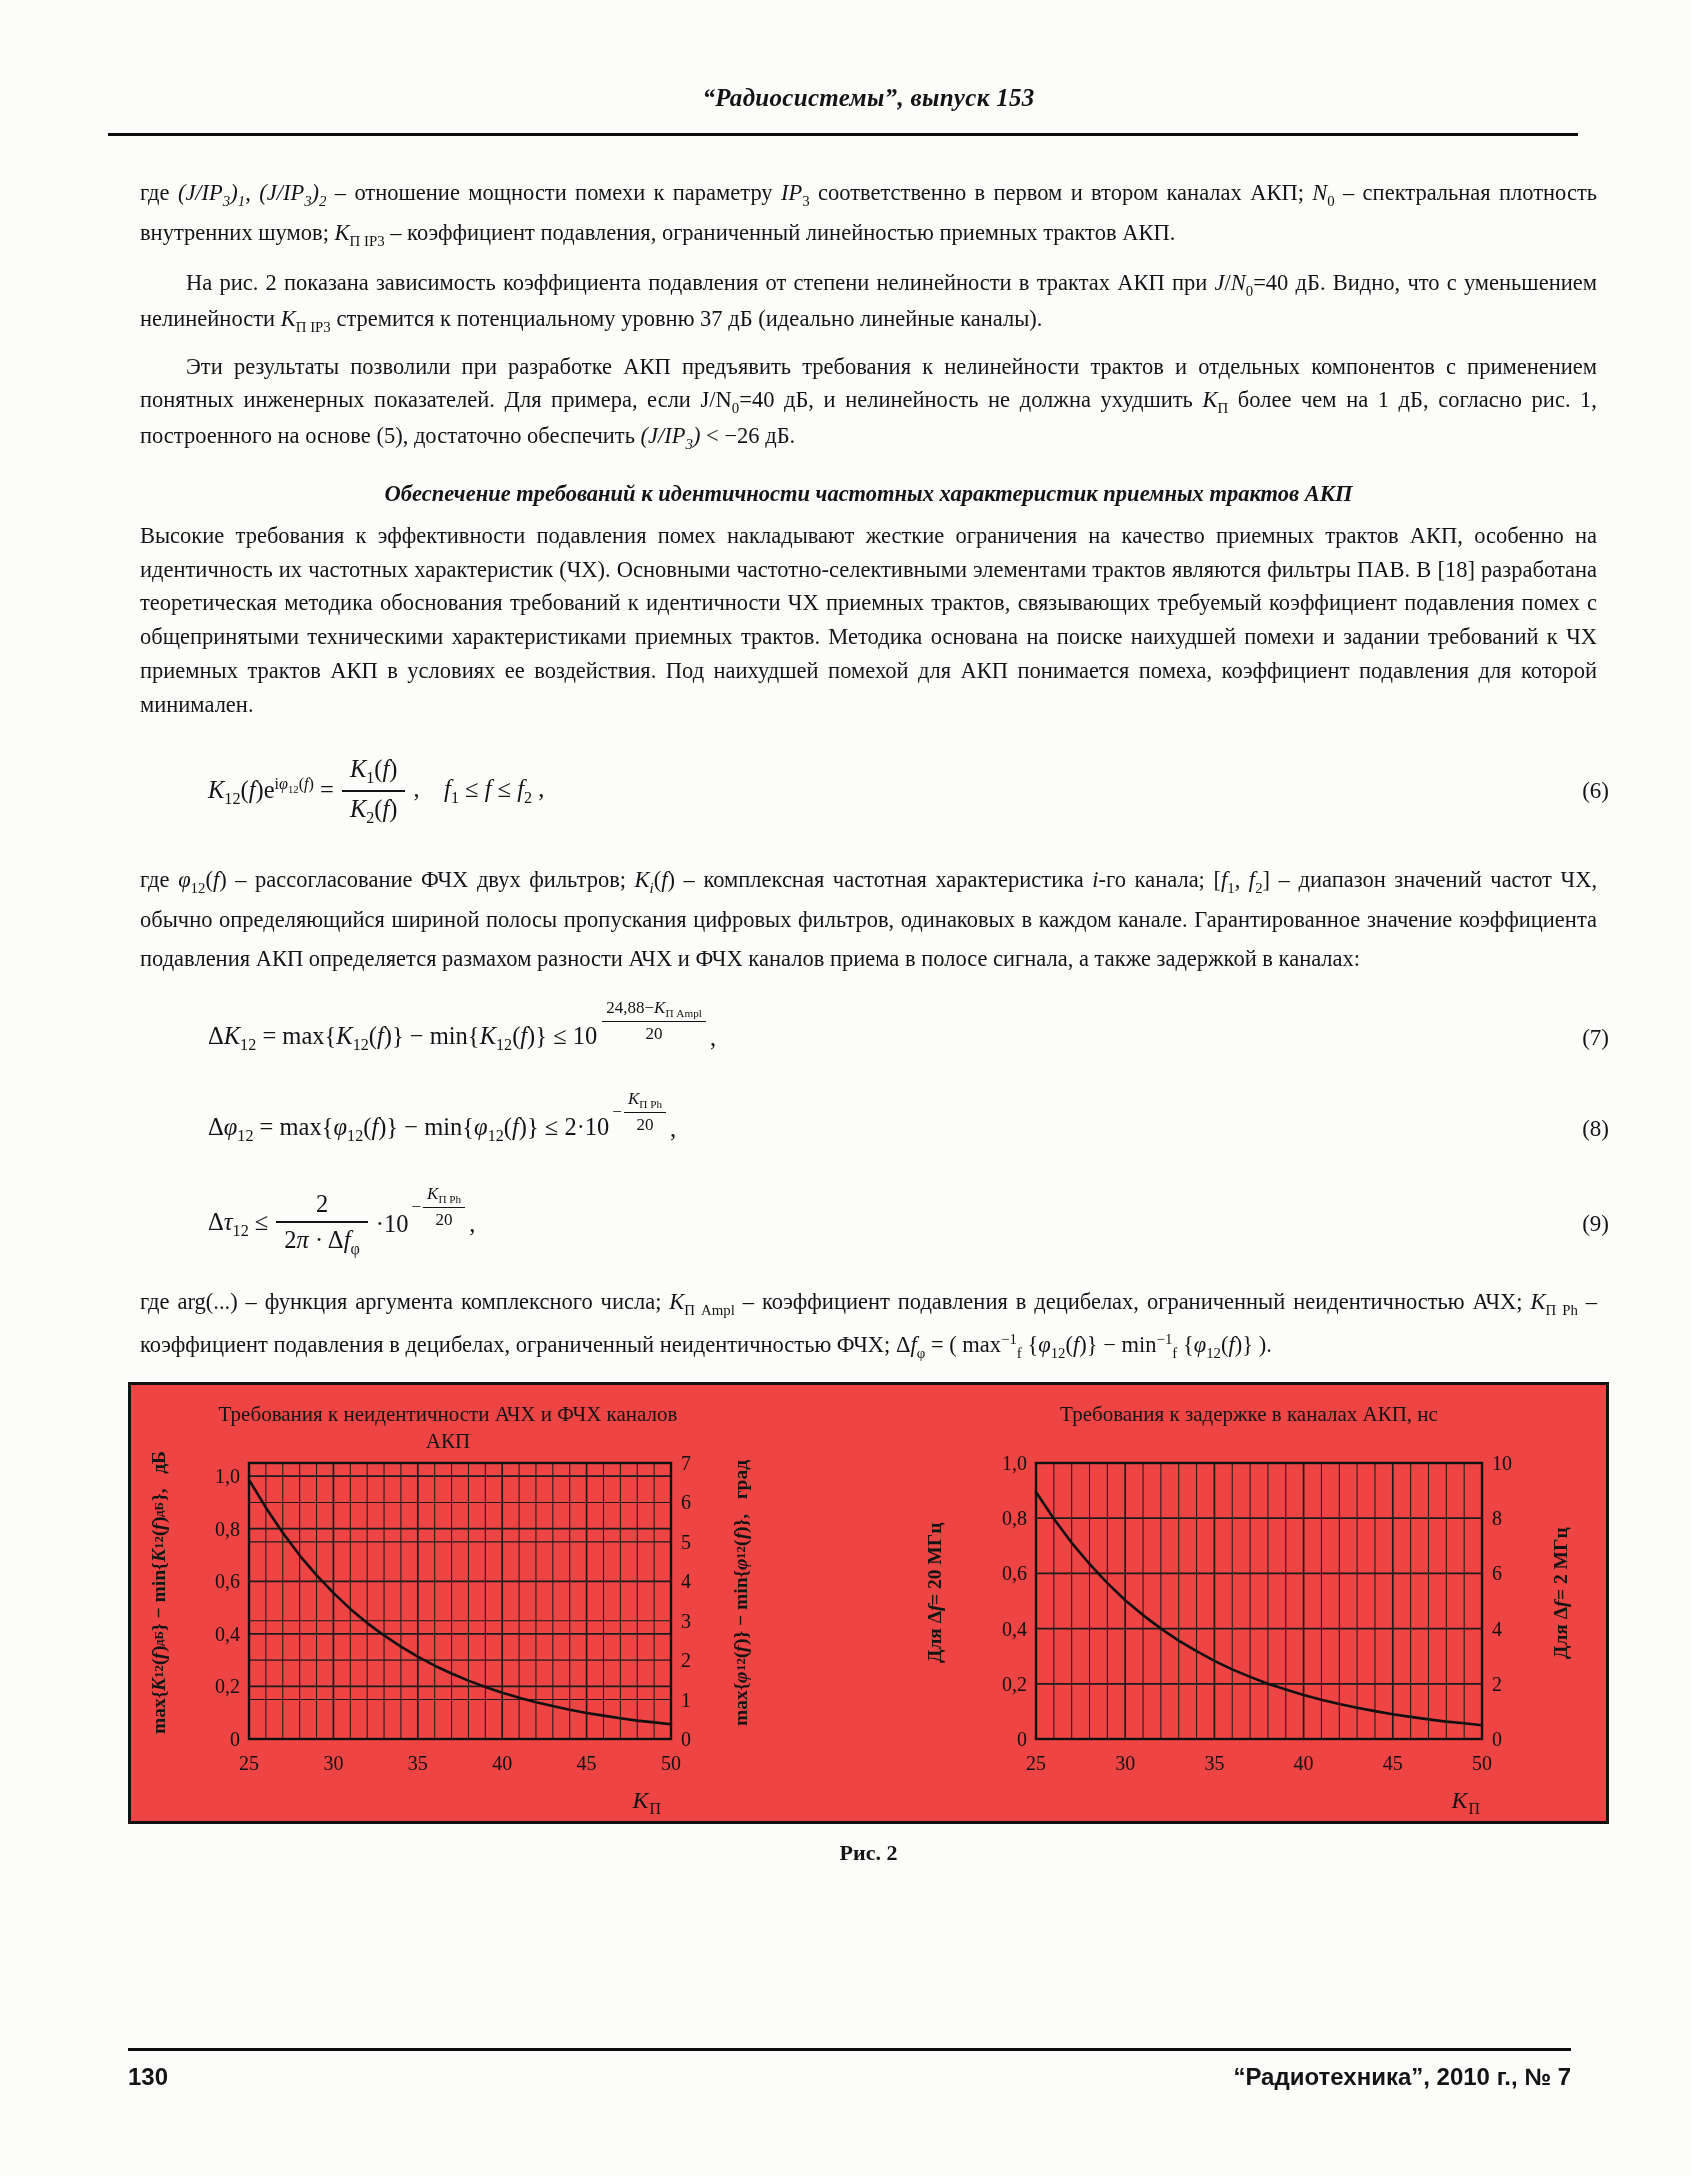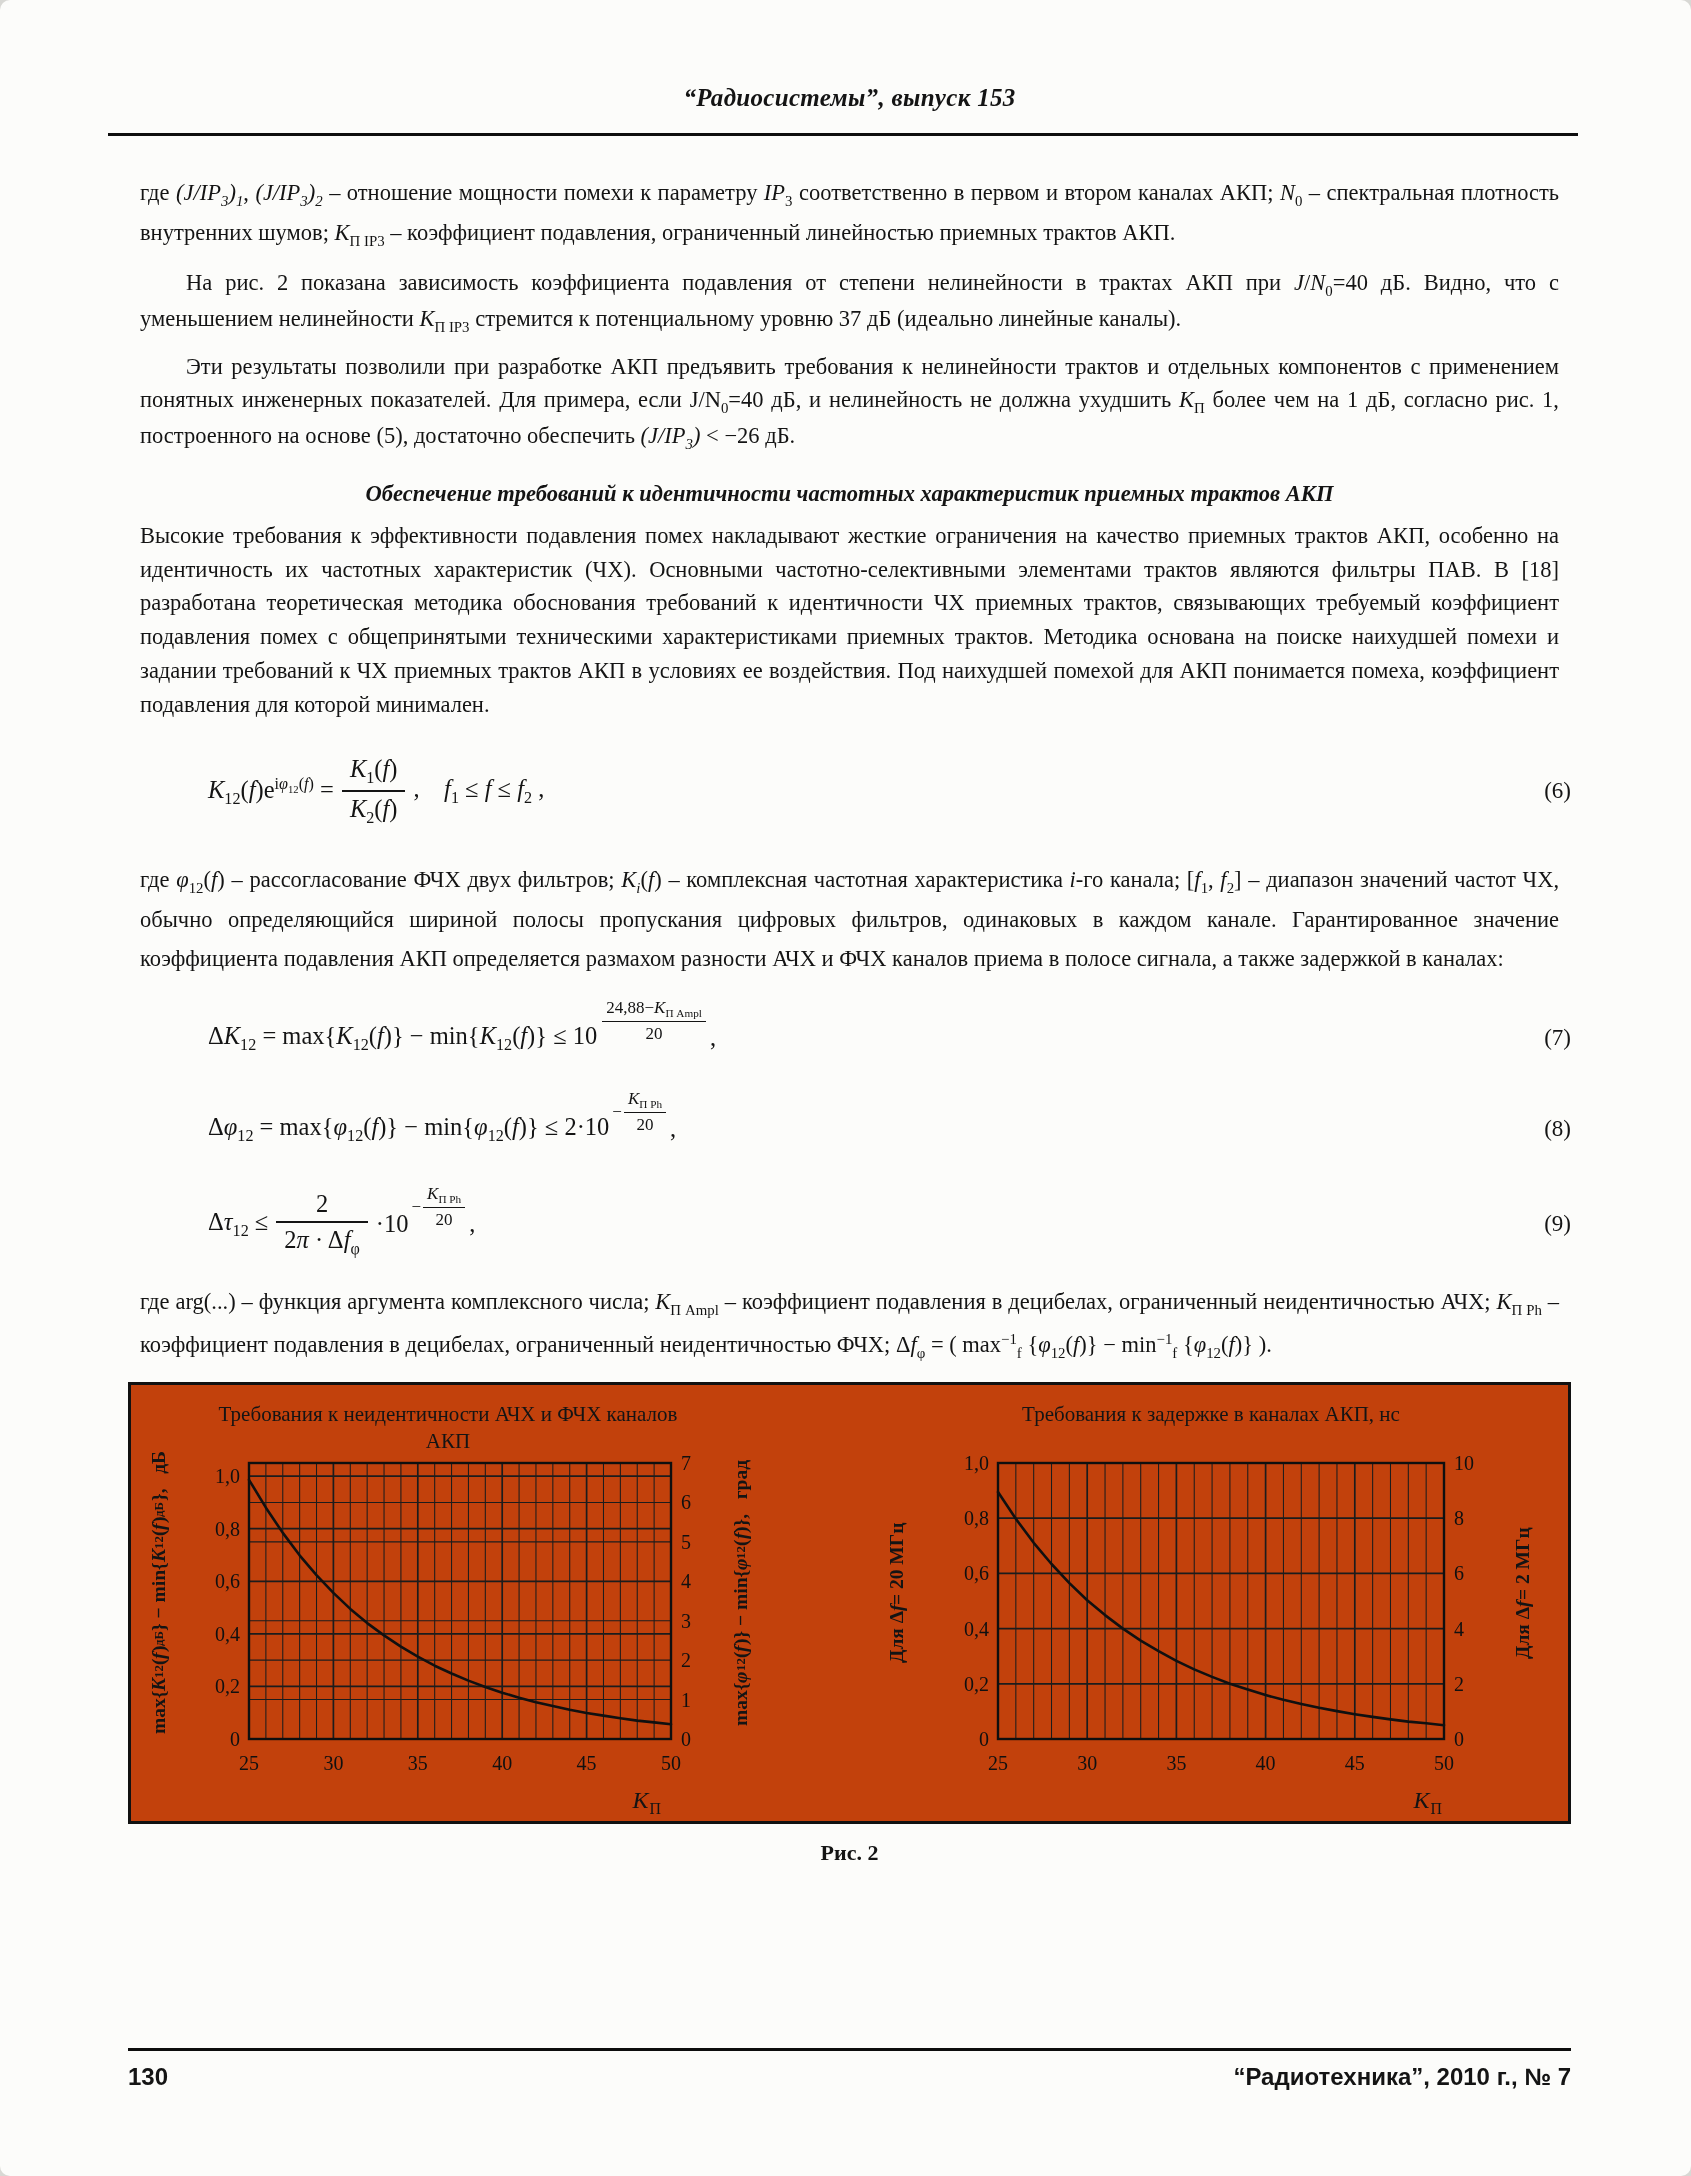--- a/index.html
+++ b/index.html
@@ -1,19 +1,19 @@
 <!DOCTYPE html>
 <html><head>
 <meta charset="utf-8">
 <style>
   html,body{margin:0;padding:0;background:#d8d8d4;}
   .page{
     width:1691px;height:2176px;margin:0 auto;background:#fcfcfa;color:#141414;
     font-family:"Liberation Serif",serif;position:relative;box-sizing:border-box;
-    padding:84px 120px 0 128px;overflow:hidden;border-radius:10px;
+    padding:84px 82px 0 128px;overflow:hidden;
   }
   
   .journal-head{text-align:center;font-weight:bold;font-style:italic;font-size:25px;letter-spacing:.3px;}
   .head-rule{border:none;border-top:3.5px solid #0e0e0e;margin:21px 0 0 -20px;width:1470px;}
   
   .body-text{margin-top:38px;}
   p.para{font-size:22.5px;line-height:1.5;text-align:justify;margin:12px;}
   p.para.sp{line-height:1.72;}
   p.para.sp2{line-height:1.9;}
   p.indent{text-indent:46px;}
@@ -33,21 +33,21 @@
   .supfrac .sfstack{display:inline-block;text-align:center;}
   .supfrac .sfnum{display:block;border-bottom:1.8px solid #141414;padding:0 4px 2px;}
   .supfrac .sfden{display:block;padding-top:2px;}
   .eq6{min-height:116px;margin:4px 0 2px;}
   .eq7{min-height:94px;margin-top:8px;}
   .eq8{min-height:88px;}
   .eq9{min-height:102px;}
   
   figure.fig{margin:16px 0 0 0;}
   .fig-box{
-    border:3px solid #111;height:442px;box-sizing:border-box;background:#c2410c;
+    border:3px solid #111;height:442px;box-sizing:border-box;background:#ef4444;
     display:flex;justify-content:space-between;padding:14px 16px 2px 4px;
   }
   .chart-group{display:grid;grid-template-rows:56px 332px 36px;}
   .cg1{grid-template-columns:48px 530px 56px;}
   .cg2{grid-template-columns:62px 566px 58px;}
   .chart-title{grid-column:2;grid-row:1;display:flex;align-items:flex-start;justify-content:center;
     text-align:center;font-size:21px;line-height:1.25;padding-top:2px;}
   .chart-title .t{max-width:460px;}
   .ylabel{grid-row:1/3;display:flex;align-items:center;justify-content:center;
     writing-mode:vertical-rl;transform:rotate(180deg);font-size:19.5px;font-weight:bold;white-space:nowrap;}

